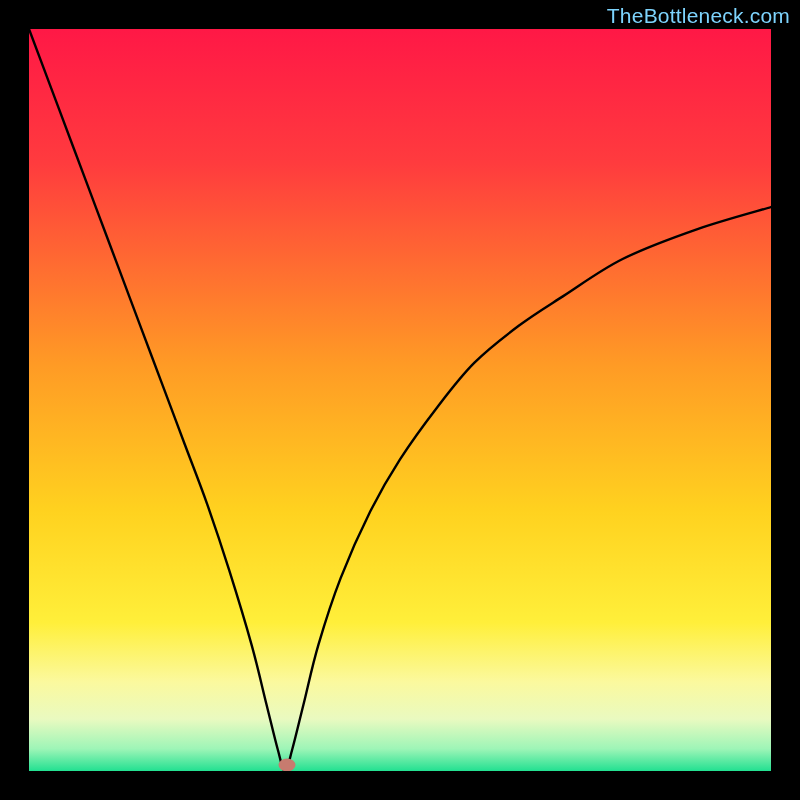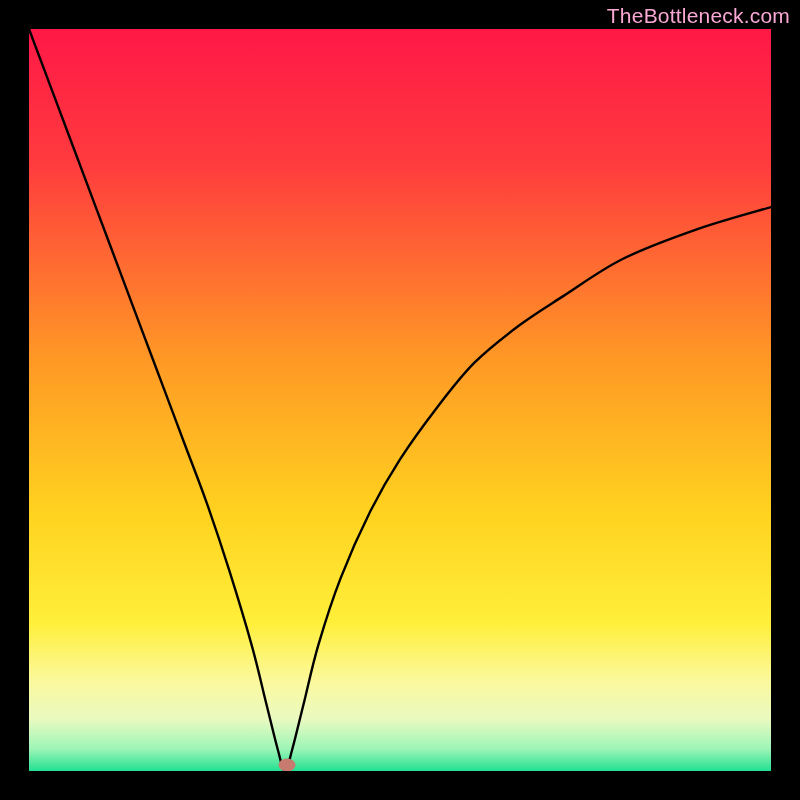--- a/index.html
+++ b/index.html
@@ -34,21 +34,21 @@
   .curve-svg {
     position: absolute;
     inset: 0;
     width: 742px;
     height: 742px;
   }
   .watermark {
     position: absolute;
     top: 4px;
     right: 10px;
-    color: #f9a8d4;
+    color: #7dd3fc;
     font-size: 21px;
     font-weight: 400;
     letter-spacing: 0.2px;
     user-select: none;
   }
   .marker {
     position: absolute;
     width: 17px;
     height: 13px;
     border-radius: 50%;

